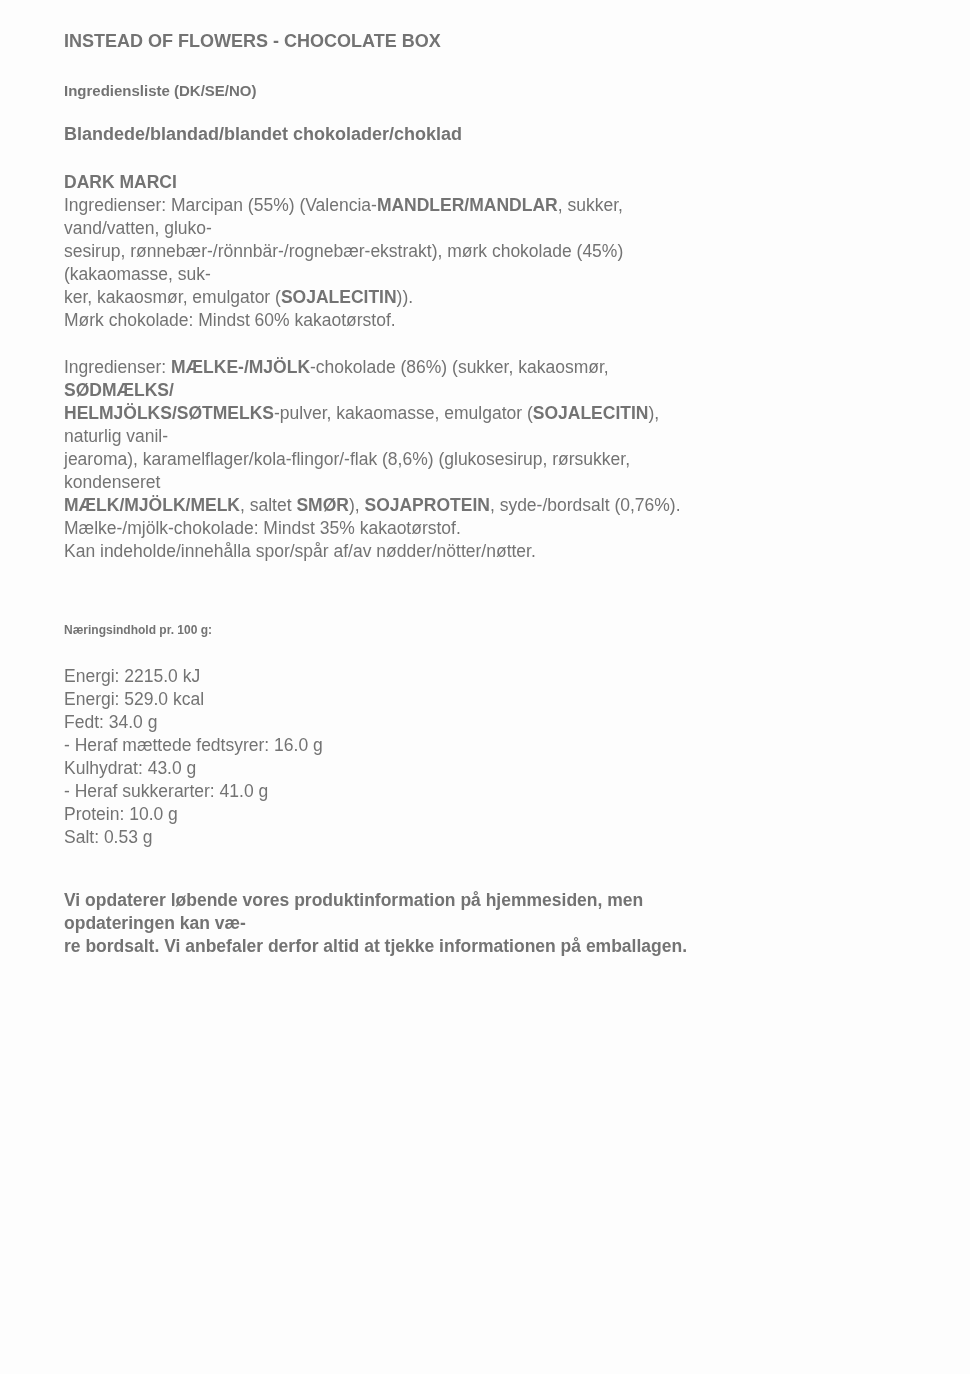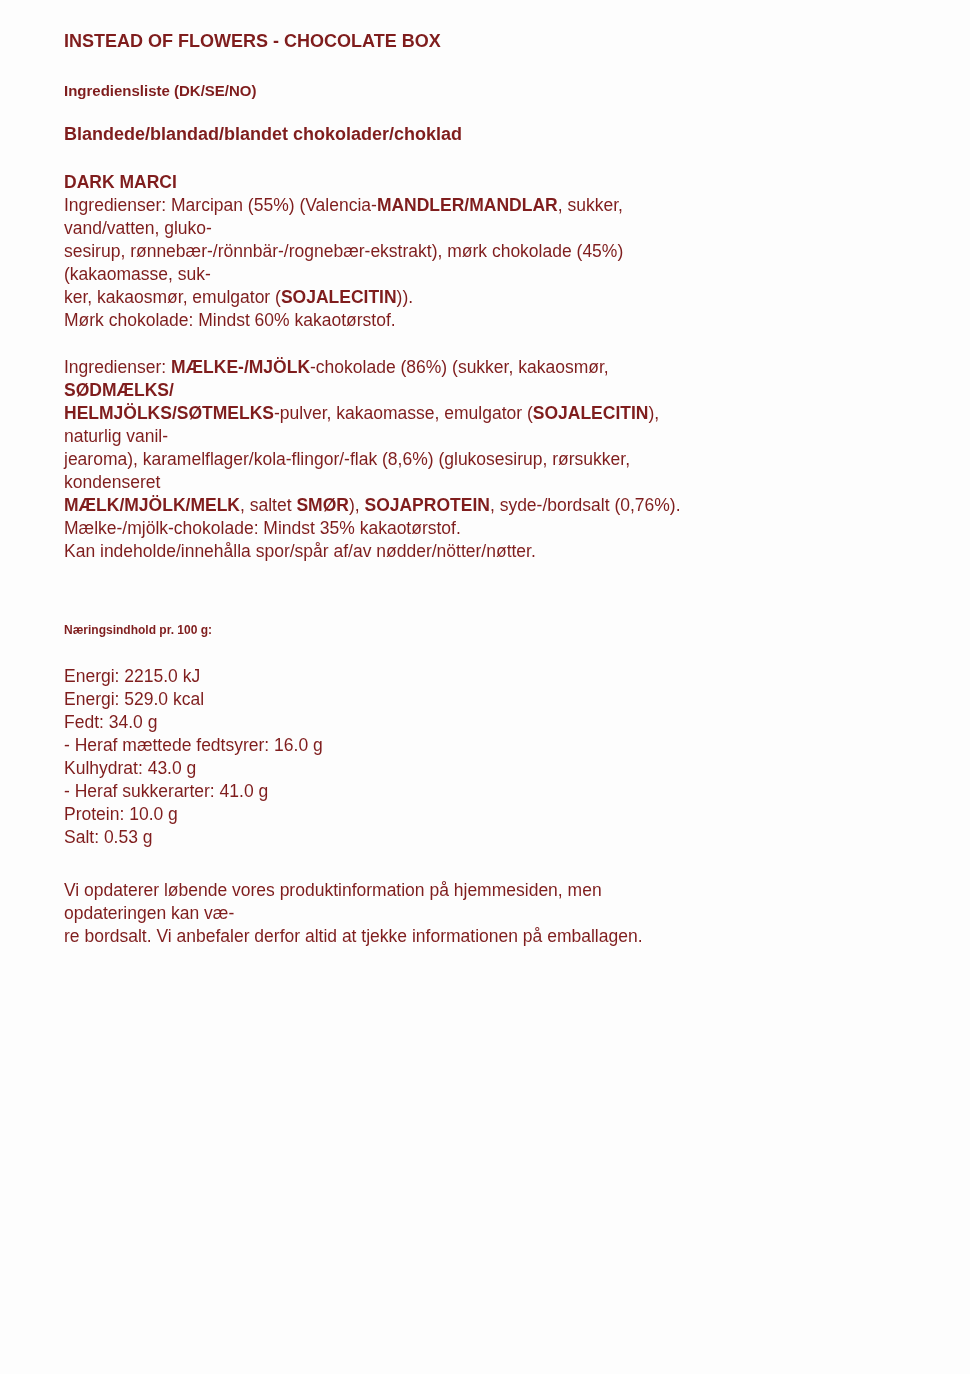--- a/index.html
+++ b/index.html
@@ -9,21 +9,21 @@
   }
   .page {
     width: 782px;
     height: 1374px;
     background: #fdfdfd;
     box-sizing: border-box;
     padding: 30px 93px 0 64px;
     font-family: "Liberation Sans", sans-serif;
     font-size: 17.5px;
     line-height: 23px;
-    color: #7f1d1d;
+    color: #737373;
     overflow: hidden;
   }
   .b, .bold { font-weight: 700; }
   .doc-title {
     font-weight: 700;
     font-size: 18px;
     margin: 0 0 26px 0;
   }
   .doc-subtitle {
     font-weight: 700;
@@ -36,21 +36,21 @@
     margin: 0 0 25px 0;
   }
   .product { margin: 16px 0 24px 0; }
   .product-name { font-weight: 700; }
   .nutrition-heading {
     font-weight: 700;
     font-size: 12px;
     margin: 56px 0 0 0;
   }
   .nutrition-rows { margin-top: 23px; }
-  .footer-para { margin-top: 30px; }
+  .footer-para { margin-top: 40px; font-weight: bold; }
   .line { min-height: 23px; }
 </style>
 </head>
 <body>
 
 <div class="page">
 
   <div class="doc-title">INSTEAD OF FLOWERS - CHOCOLATE BOX</div>
 
   <div class="doc-subtitle">Ingrediensliste (DK/SE/NO)</div>

